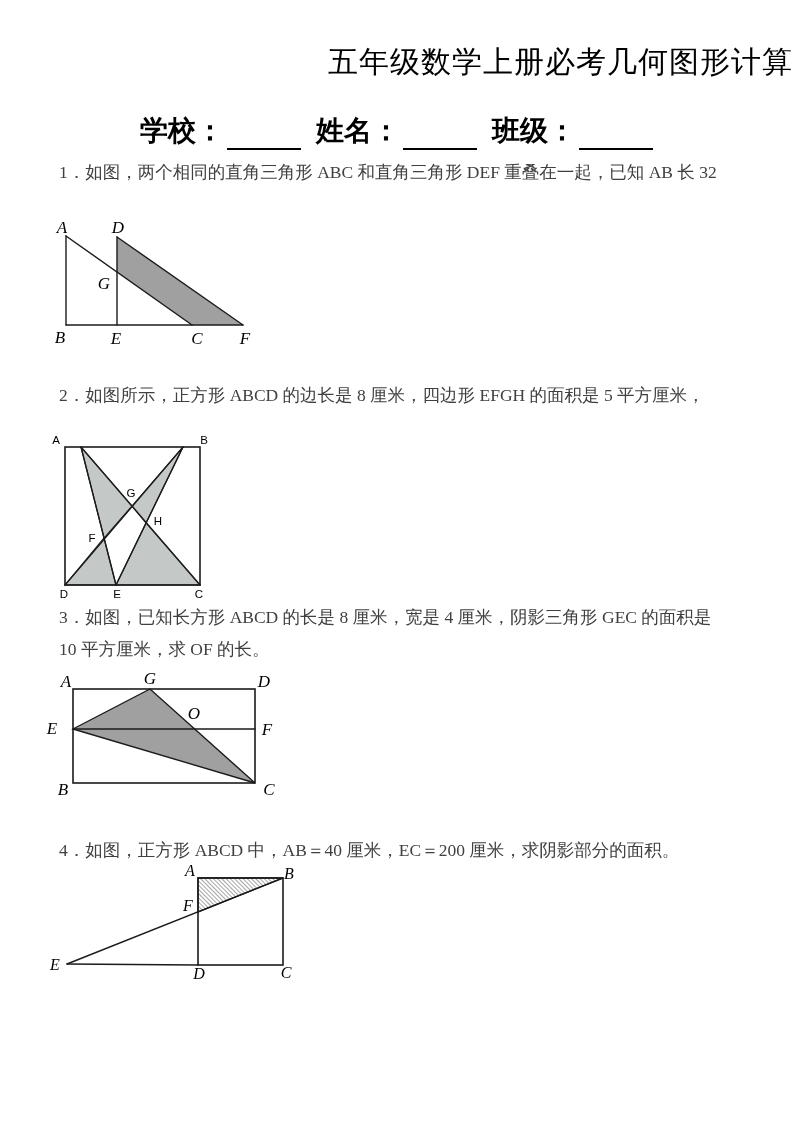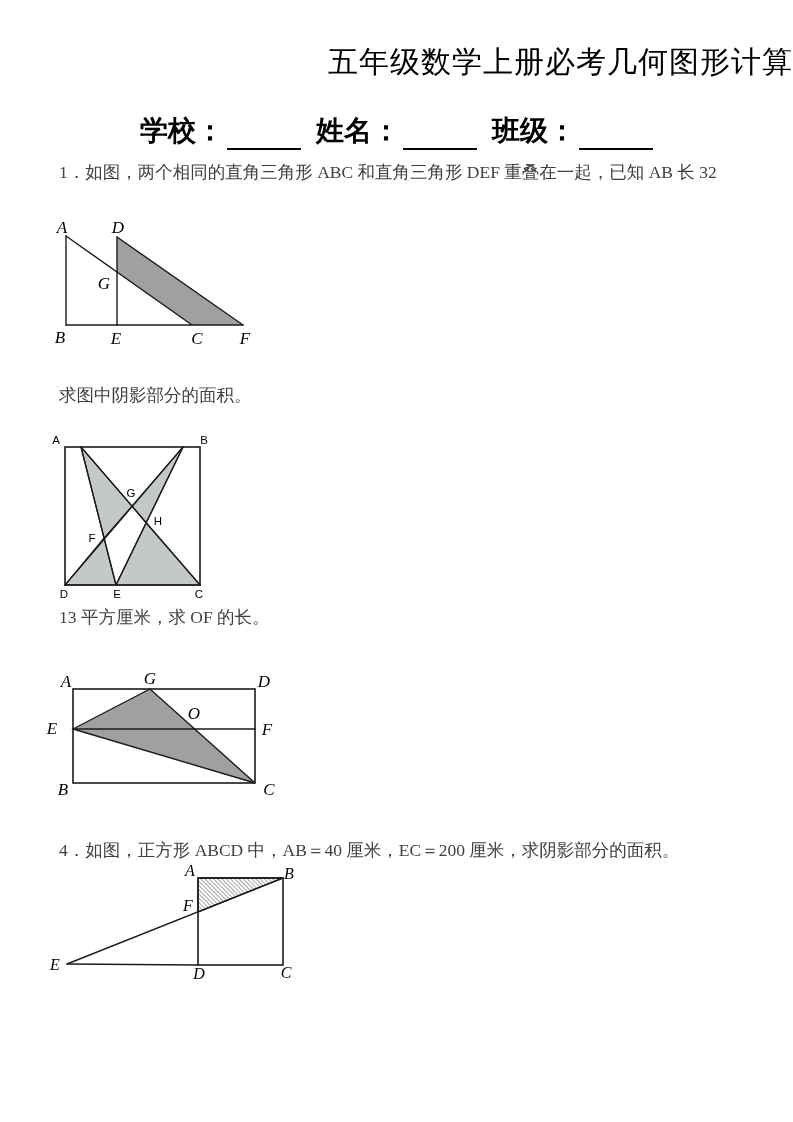--- a/index.html
+++ b/index.html
@@ -117,21 +117,21 @@
     <text class="fig-label" x="62" y="233">A</text>
     <text class="fig-label" x="118" y="233">D</text>
     <text class="fig-label" x="104" y="289">G</text>
     <text class="fig-label" x="60" y="343">B</text>
     <text class="fig-label" x="116" y="344">E</text>
     <text class="fig-label" x="197" y="344">C</text>
     <text class="fig-label" x="245" y="344">F</text>
   </svg>
 
   <div class="question" id="q2">
-    <div>求图中阴影部分的面积。</div>
+    <div>2．如图所示，正方形 ABCD 的边长是 8 厘米，四边形 EFGH 的面积是 5 平方厘米，</div>
   </div>
 
   <svg class="figure" id="fig2" width="162" height="172" viewBox="50 432 162 172">
     <g>
       <polygon points="81,447 104,538 132,506" fill="#c4c8c7" stroke="#1b1b1b" stroke-width="1.1"></polygon>
       <polygon points="65,585 104,538 116,585" fill="#c4c8c7" stroke="#1b1b1b" stroke-width="1.1"></polygon>
       <polygon points="183,447 132,506 146,523" fill="#c4c8c7" stroke="#1b1b1b" stroke-width="1.1"></polygon>
       <polygon points="116,585 146,523 200,585" fill="#c4c8c7" stroke="#1b1b1b" stroke-width="1.1"></polygon>
     </g>
     <g>
@@ -145,21 +145,22 @@
     <text class="fig-label fig-label-sm" x="204" y="444">B</text>
     <text class="fig-label fig-label-sm" x="131" y="497">G</text>
     <text class="fig-label fig-label-sm" x="158" y="525">H</text>
     <text class="fig-label fig-label-sm" x="92" y="542">F</text>
     <text class="fig-label fig-label-sm" x="64" y="598">D</text>
     <text class="fig-label fig-label-sm" x="117" y="598">E</text>
     <text class="fig-label fig-label-sm" x="199" y="598">C</text>
   </svg>
 
   <div class="question" id="q3">
-    <div>13 平方厘米，求 OF 的长。</div>
+    <div>3．如图，已知长方形 ABCD 的长是 8 厘米，宽是 4 厘米，阴影三角形 GEC 的面积是</div>
+    <div>10 平方厘米，求 OF 的长。</div>
   </div>
 
   <svg class="figure" id="fig3" width="236" height="132" viewBox="42 668 236 132">
     <polygon points="73,729 150,689 255,783" fill="#a0a0a0" stroke="#1b1b1b" stroke-width="1.4"></polygon>
     <g>
       <rect class="geo-rect" x="73" y="689" width="182" height="94"></rect>
       <line class="geo-line" x1="73" y1="729" x2="255" y2="729"></line>
     </g>
     <text class="fig-label" x="66" y="687">A</text>
     <text class="fig-label" x="150" y="684">G</text>

